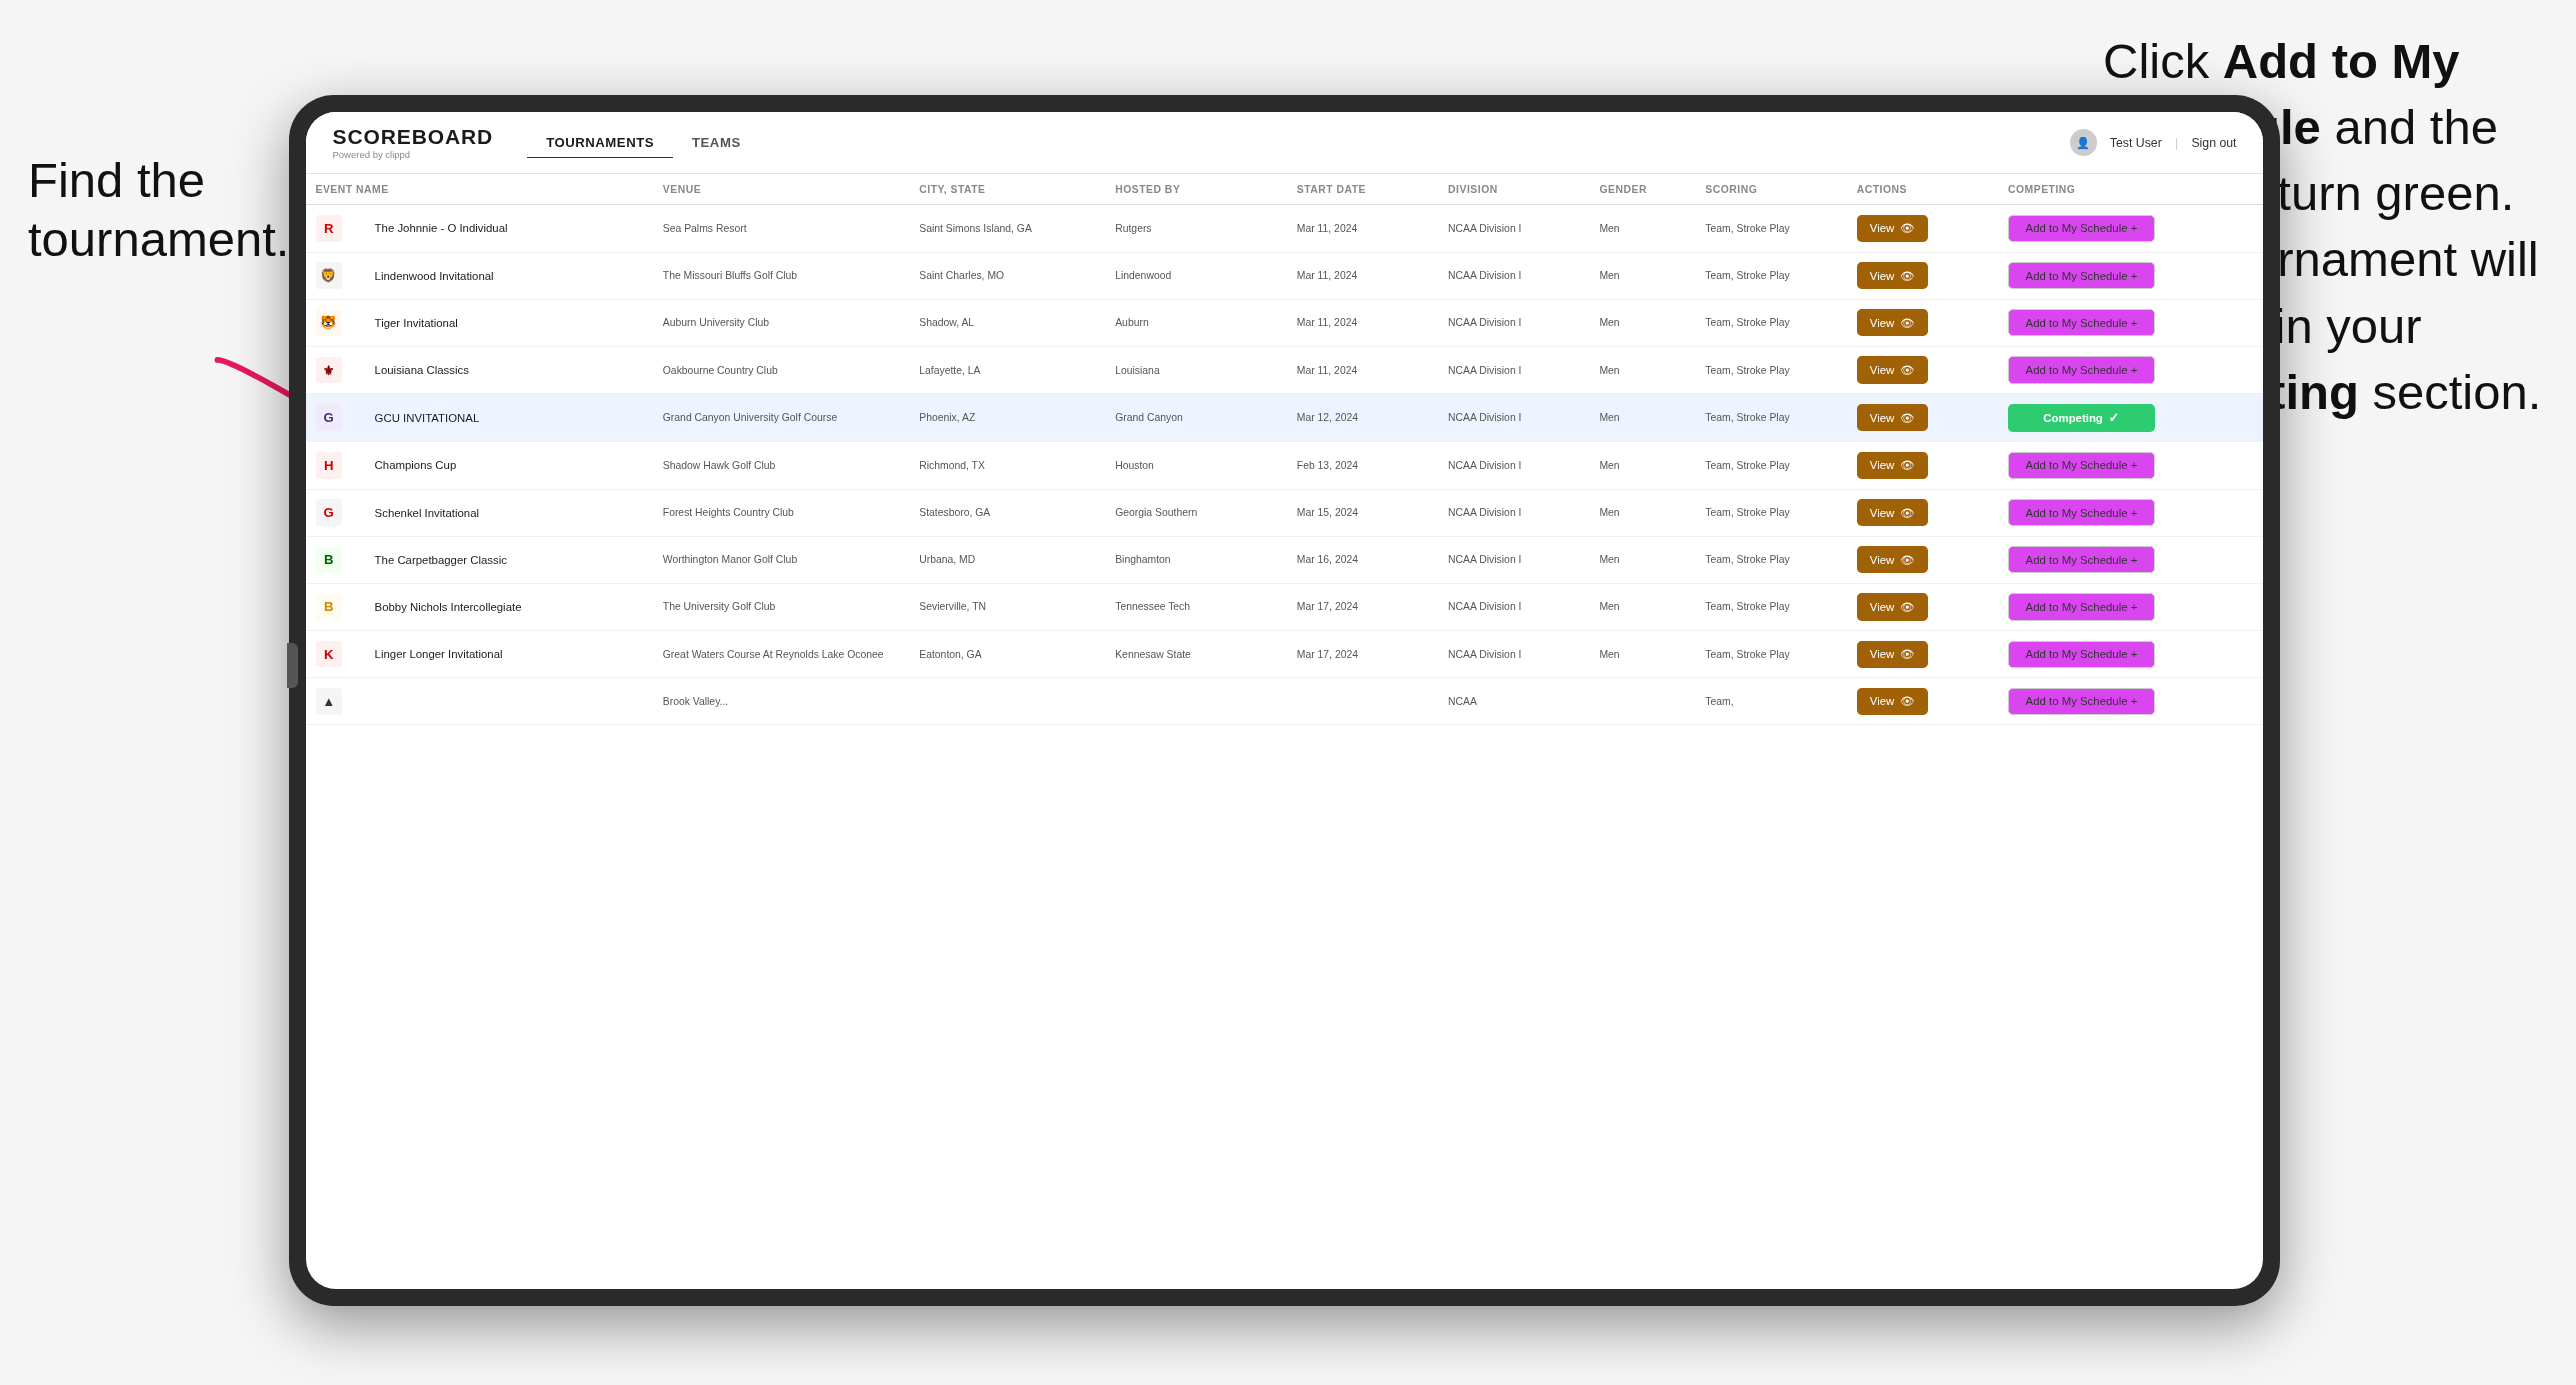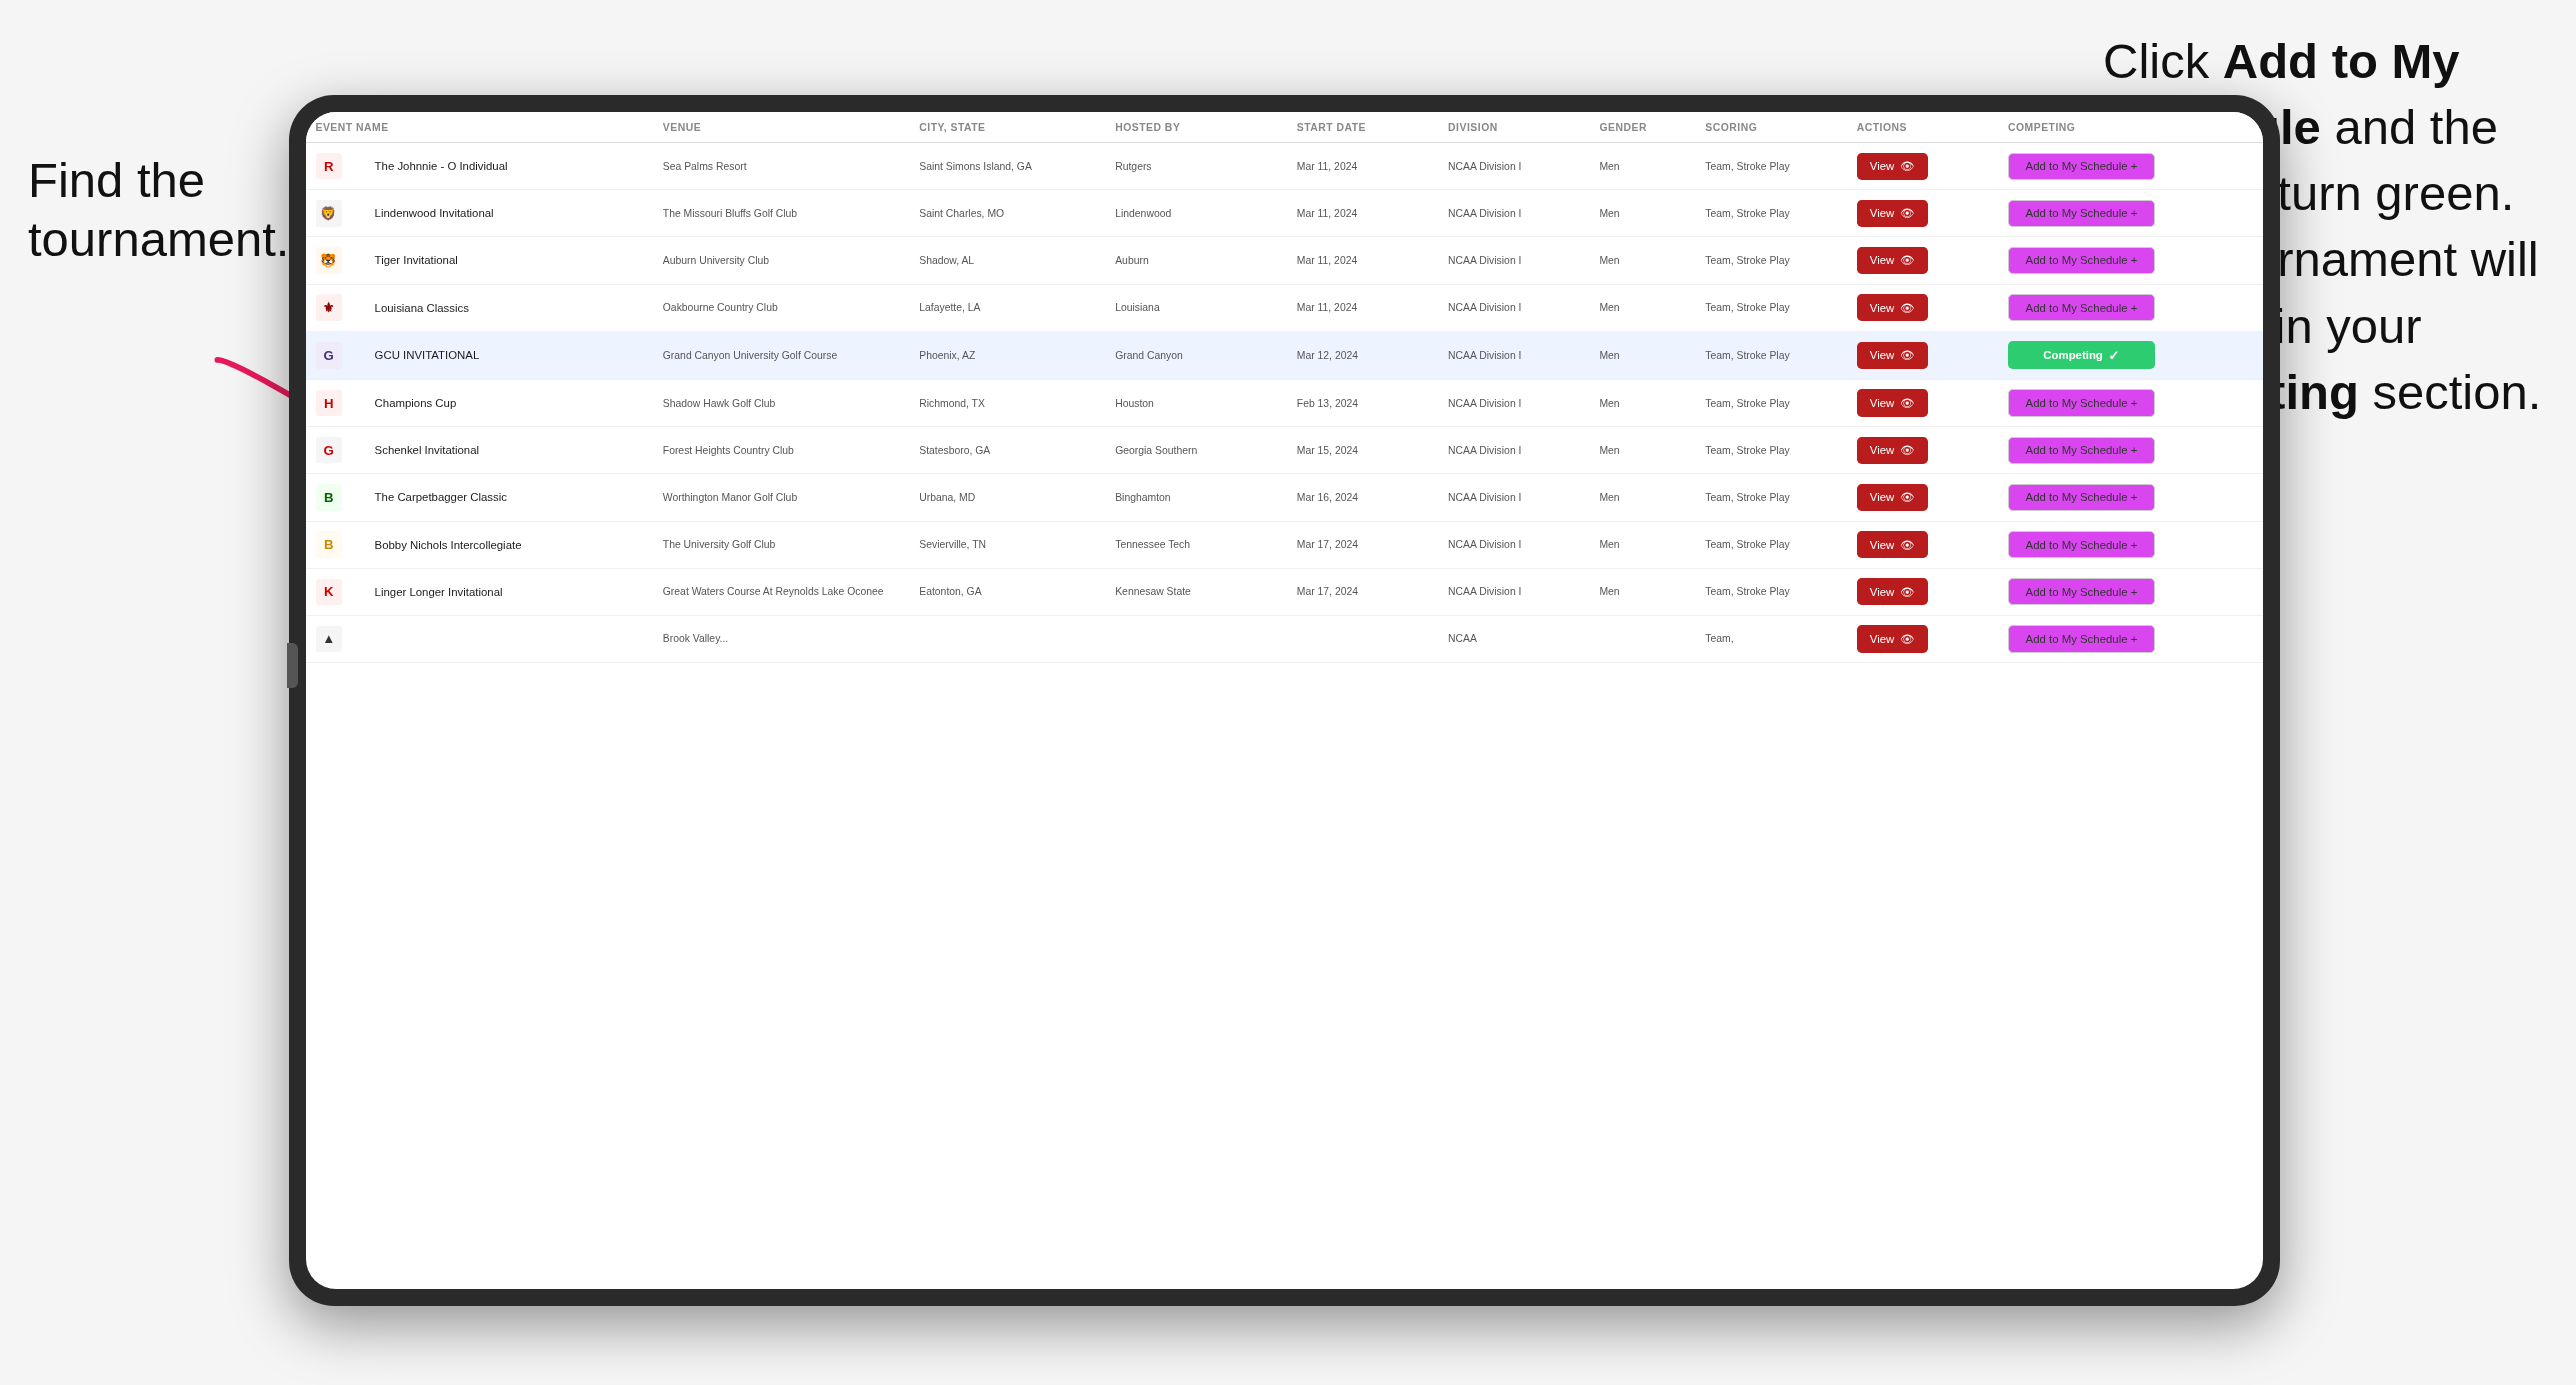--- a/index.html
+++ b/index.html
@@ -217,21 +217,21 @@
       overflow: hidden;
     }
     .event-name-text {
       font-size: 11.4px;
       font-weight: 500;
       color: #1a1a1a;
       margin-left: 25px;
     }
 
     .view-btn {
-      background: #b91c1c;
+      background: #a16207;
       color: #fff;
       border: none;
       padding: 6.6px 13.2px;
       border-radius: 4.7px;
       font-size: 11.4px;
       font-weight: 500;
       cursor: pointer;
       display: flex;
       align-items: center;
       gap: 5.7px;
@@ -324,20 +324,36 @@
 </svg>
 
 <svg class="arrow-right" style="position:absolute; right:435px; top:274px; width:265px; height:170px;" viewBox="0 0 280 180" xmlns="http://www.w3.org/2000/svg">
   <path d="M 260 20 C 220 40, 80 120, 30 160" stroke="#e8195a" stroke-width="6" fill="none" stroke-linecap="round"></path>
   <polygon points="20,148 15,175 40,165" fill="#e8195a"></polygon>
 </svg>
 
 <div class="tablet-frame">
   <div class="tablet-screen">
 
+    <div class="app-header">
+      <div class="brand">
+        <span class="brand-title">SCOREBOARD</span>
+        <span class="brand-sub">Powered by clippd</span>
+      </div>
+      <div class="nav-tabs">
+        <div class="nav-tab active">TOURNAMENTS</div>
+        <div class="nav-tab">TEAMS</div>
+      </div>
+      <div class="header-right">
+        <div class="user-avatar">👤</div>
+        <span class="user-name">Test User</span>
+        <span class="divider-v">|</span>
+        <span class="sign-out">Sign out</span>
+      </div>
+    </div>
 
     <div class="table-container">
       <table>
         <thead>
           <tr>
             <th class="col-event">EVENT NAME</th>
             <th class="col-venue">VENUE</th>
             <th class="col-city">CITY, STATE</th>
             <th class="col-hosted">HOSTED BY</th>
             <th class="col-date">START DATE</th>

